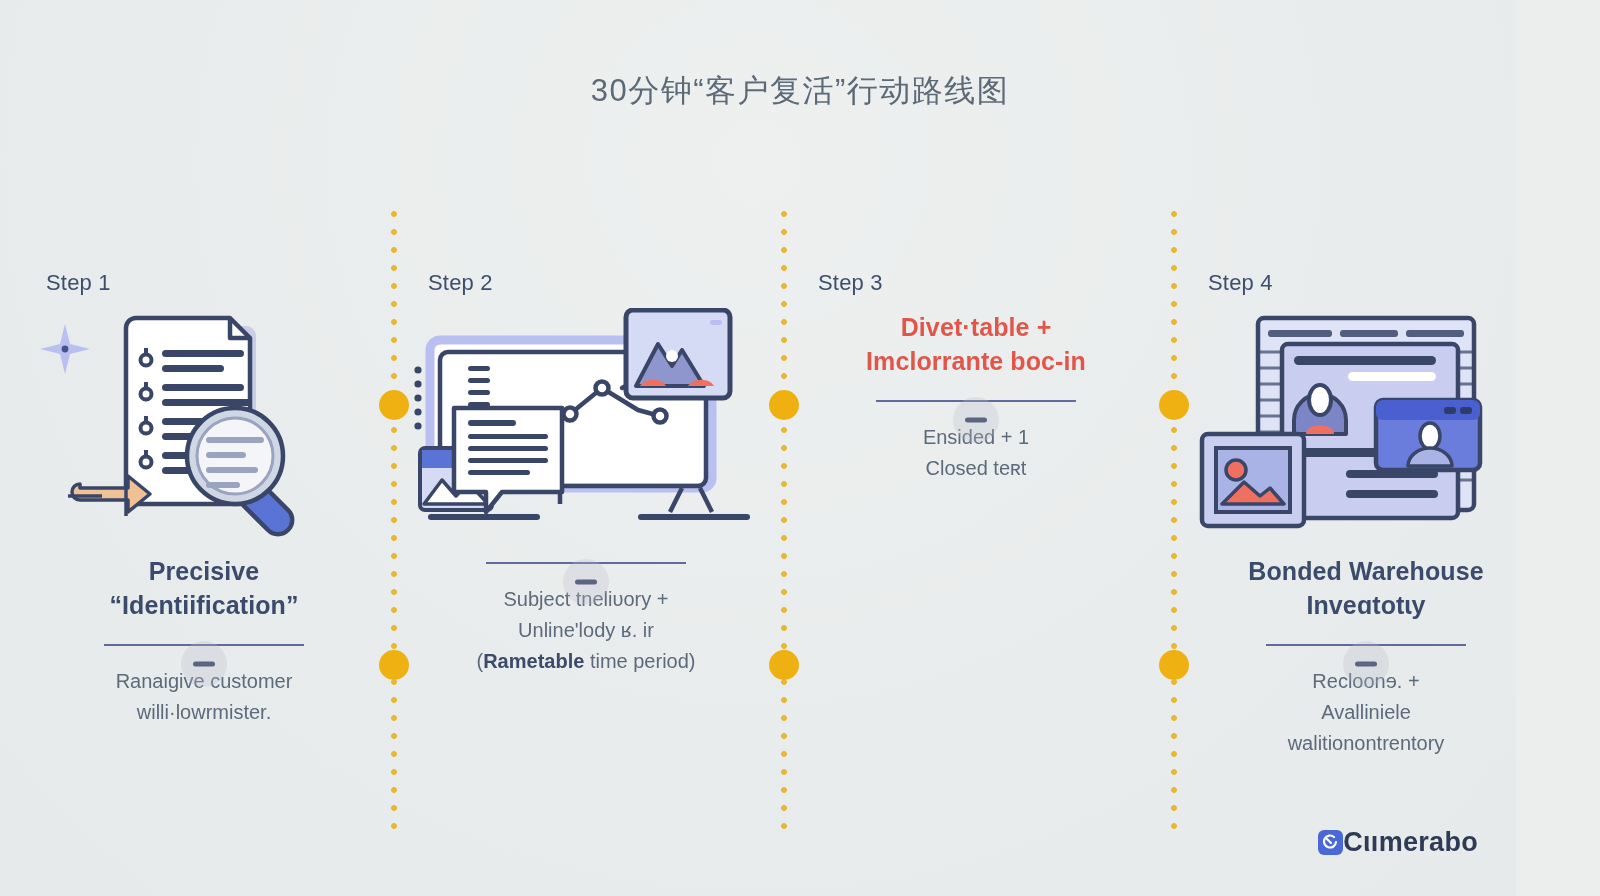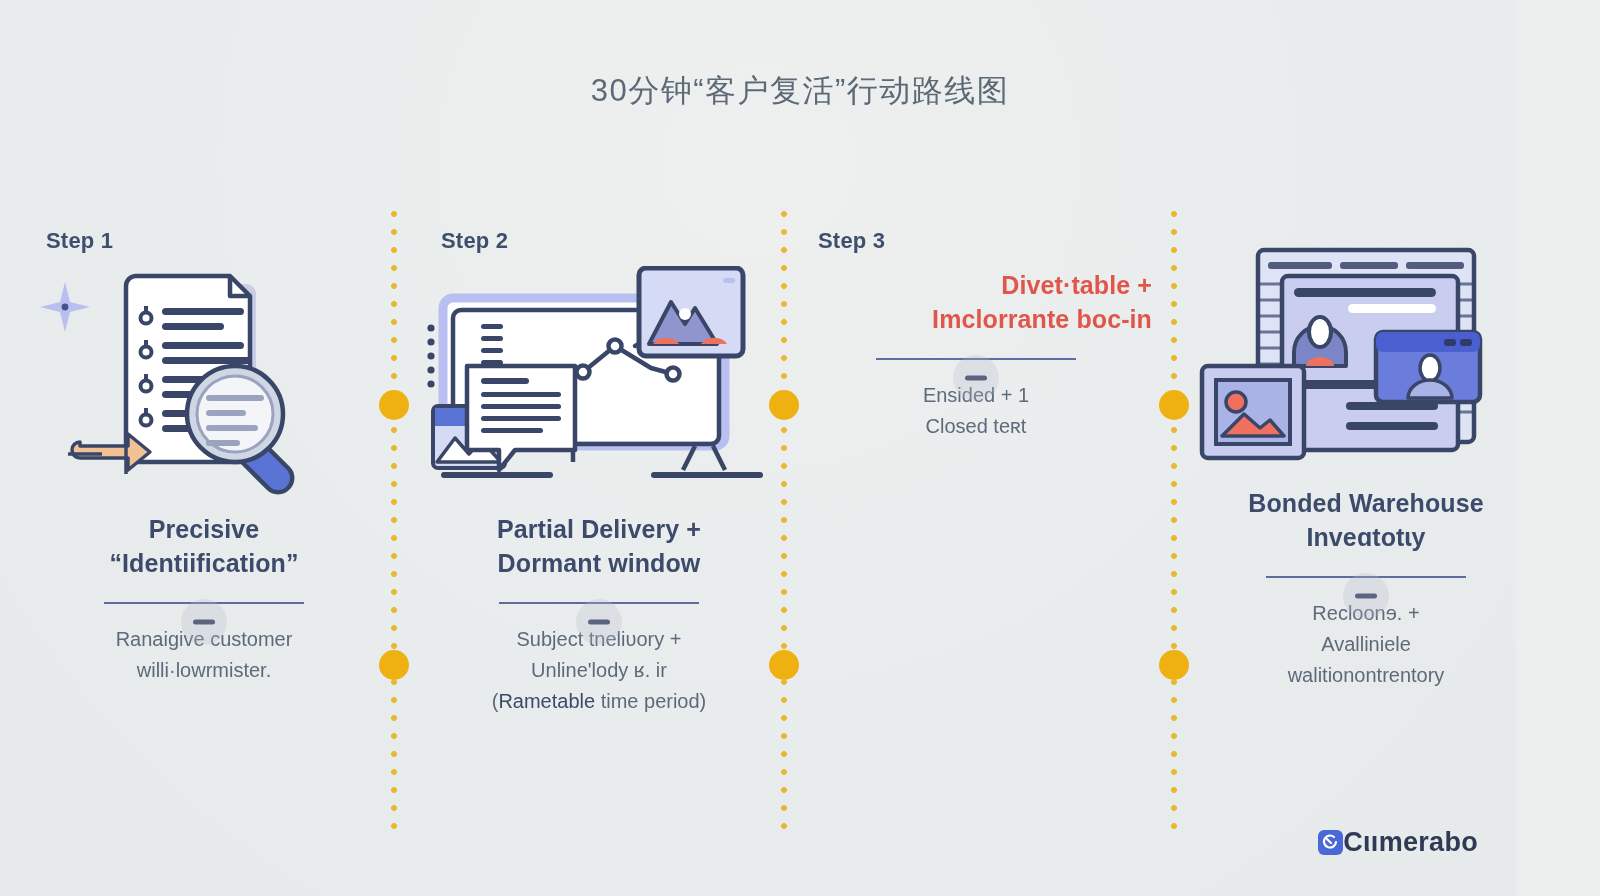--- a/index.html
+++ b/index.html
@@ -39,34 +39,34 @@
     background: #eeb111;
   }
   .timeline .node.n1 { top: 180px; }
   .timeline .node.n2 { top: 440px; }
 
   
   .step {
     position: absolute; top: 228px; width: 352px;
   }
   .step-label {
-    font-size: 22px; font-weight: 700; color: #3e4f6e;
-    padding-left: 18px; letter-spacing: .2px;
+    font-size: 22px; font-weight: 400; color: #3e4f6e;
+    padding-left: 18px; letter-spacing: .2px; margin-top: 42px;
   }
   .art {
     position: relative; width: 352px; height: 232px; margin-top: 12px;
   }
   .art svg { display: block; position: absolute; left: 0; top: 0; }
 
   .step-heading {
     margin-top: 14px; text-align: center;
     font-size: 25px; font-weight: 700; line-height: 1.36;
     color: #3c4b6b; letter-spacing: .1px;
   }
-  .step-heading.accent { color: #e1564a; text-align: right; }
+  .step-heading.accent { color: #e1564a; }
 
   .rule-wrap {
     position: relative; height: 34px; margin-top: 4px;
   }
   .rule {
     position: absolute; left: 50%; transform: translateX(-50%);
     top: 18px; width: 200px; height: 2px; background: #46558d; opacity: .85;
   }
   .rule-knob {
     position: absolute; left: 50%; transform: translateX(-50%);
@@ -77,21 +77,21 @@
     content: ""; position: absolute; left: 50%; top: 50%;
     transform: translate(-50%,-50%);
     width: 22px; height: 5px; border-radius: 3px;
     background: #5b6580;
   }
 
   .step-body {
     margin-top: 6px; text-align: center;
     font-size: 20px; line-height: 1.56; color: #5d6a7b; font-weight: 400;
   }
-  .step-body b { font-weight: 400; color: #3c4b6b; text-align: center; }
+  .step-body b { font-weight: 700; color: #3c4b6b; text-align: center; }
 
   
   #logo {
     position: absolute; right: 38px; bottom: 38px;
     display: flex; align-items: center; gap: 0;
   }
   #logo .mark {
     width: 25px; height: 25px; border-radius: 6px;
     background: #4a69d6; position: relative;
     display: flex; align-items: center; justify-content: center;
@@ -190,21 +190,21 @@
       <div class="rule"></div>
       <div class="rule-knob"></div>
     </div>
 
     <div class="step-body">
       <div>Ranaigive customer</div>
       <div>willi·lowrmister.</div>
     </div>
   </div>
 
-  <div class="step" style="left:423px">
+  <div class="step" style="left:410px">
     <div class="step-label">Step 2</div>
 
     <div class="art">
       <svg width="352" height="232" viewBox="0 0 352 232">
 
         <path d="M20 42 a10 10 0 0 1 10 -10 h262 a10 10 0 0 1 10 10 v128 a10 10 0 0 1 -10 10 h-262 a10 10 0 0 1 -10 -10 Z" fill="#ffffff" stroke="#b9bff0" stroke-width="9"></path>
         <path d="M30 52 a8 8 0 0 1 8 -8 h250 a8 8 0 0 1 8 8 v118 a8 8 0 0 1 -8 8 h-250 a8 8 0 0 1 -8 -8 Z" fill="none" stroke="#3a4668" stroke-width="4.5"></path>
 
         <path d="M150 180 v16" stroke="#3a4668" stroke-width="4.5"></path>
         <path d="M272 180 l-12 24 M290 180 l12 24" stroke="#3a4668" stroke-width="4.5" fill="none"></path>
@@ -259,24 +259,20 @@
           <rect x="216" y="2" width="104" height="88" rx="7" fill="#d5dbf5" stroke="#3a4668" stroke-width="5"></rect>
           <path d="M226 78 l22 -42 l14 22 l10 -16 l22 36 Z" fill="#8f96cd" stroke="#3a4668" stroke-width="4" stroke-linejoin="round"></path>
           <path d="M230 78 a14 10 0 0 1 26 0 Z" fill="#f0705f"></path>
           <path d="M278 78 a14 10 0 0 1 26 0 Z" fill="#f0705f"></path>
           <circle cx="262" cy="48" r="6" fill="#ffffff"></circle>
           <rect x="300" y="12" width="12" height="5" rx="2.5" fill="#b9bff0"></rect>
         </g>
       </svg>
     </div>
 
-    <div class="step-heading">
-      <div>Partial Delivery +</div>
-      <div>Dormant window</div>
-    </div>
 
     <div class="rule-wrap">
       <div class="rule"></div>
       <div class="rule-knob"></div>
     </div>
 
     <div class="step-body">
       <div>Subject tneliυory +</div>
       <div>Unline'lody ʁ. ir</div>
       <div><span>(</span><b>Rametable</b><span> time period)</span></div>
@@ -297,20 +293,21 @@
       <div class="rule-knob"></div>
     </div>
 
     <div class="step-body">
       <div>Ensided + 1</div>
       <div>Closed teʀt</div>
     </div>
   </div>
 
   <div class="step" style="left:1190px">
+    <div class="step-label">Step 4</div>
 
     <div class="art">
       <svg width="352" height="232" viewBox="0 0 352 232">
 
         <rect x="68" y="10" width="216" height="192" rx="6" fill="#dfe3f6" stroke="#3a4668" stroke-width="4.5"></rect>
         <g fill="#3a4668" opacity=".85">
           <rect x="78" y="22" width="64" height="7" rx="3"></rect>
           <rect x="150" y="22" width="58" height="7" rx="3"></rect>
           <rect x="216" y="22" width="58" height="7" rx="3"></rect>
         </g>

